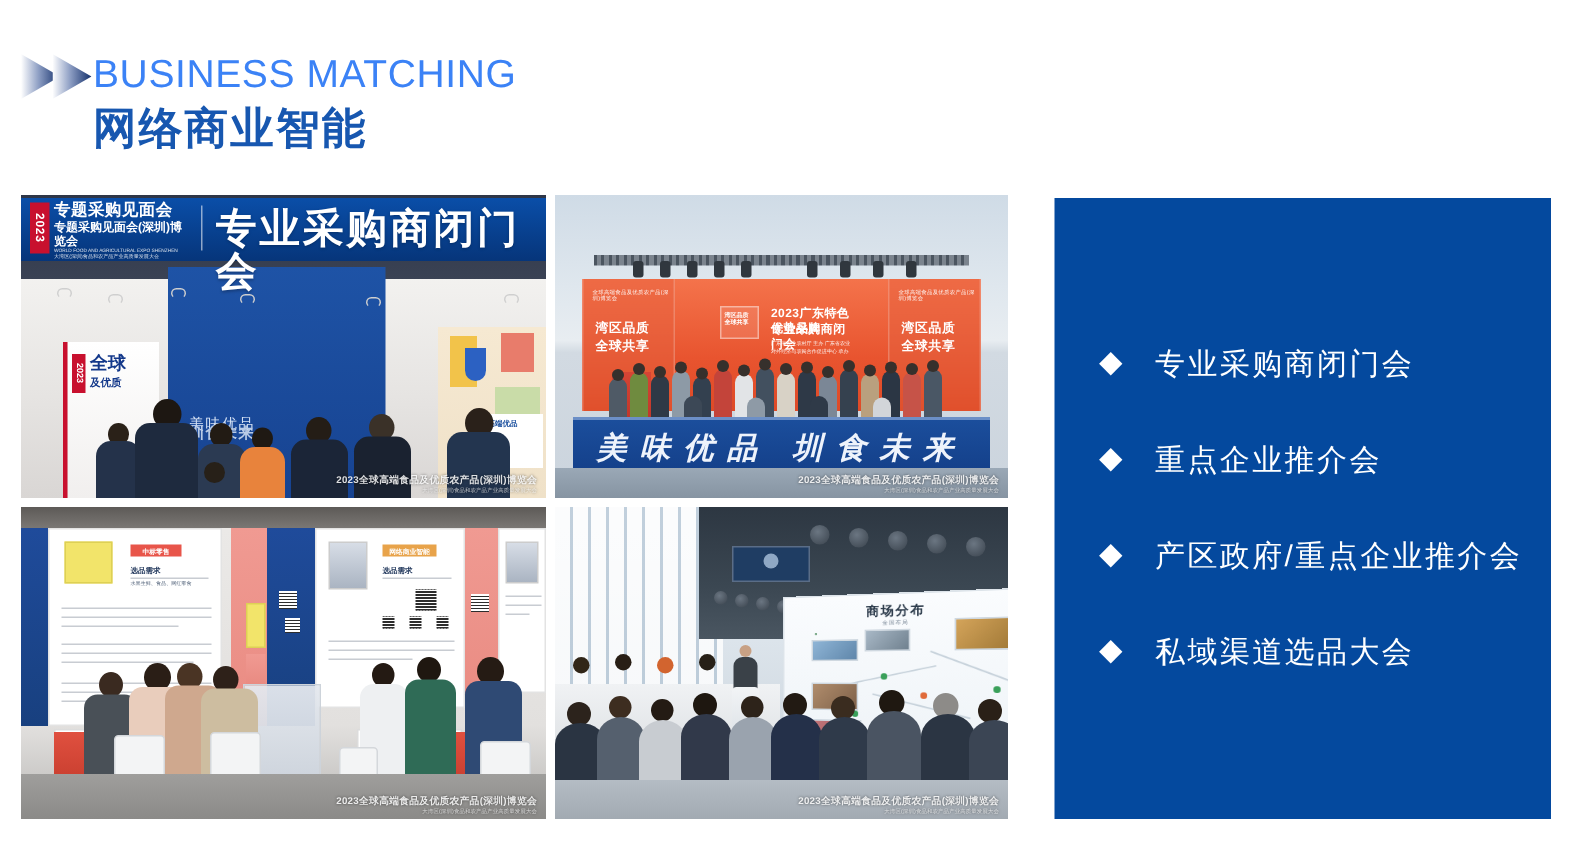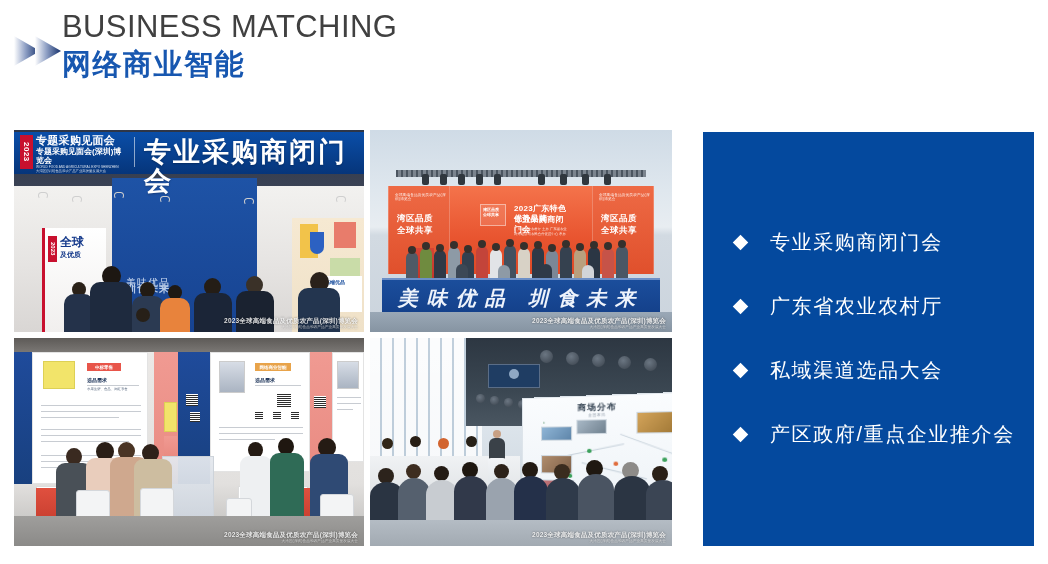--- a/index.html
+++ b/index.html
@@ -44,27 +44,28 @@
   .chev svg { display: block; width: 26px; height: 30px; }
   .chev-1 { left: 0; }
   .chev-2 { left: 21px; }
 
   .header-text {
     position: absolute;
     left: 62px;
     top: 10px;
   }
   .title-en {
-    font-size: 31px;
+    font-size: 26px;
     line-height: 34px;
     letter-spacing: 0.4px;
-    color: #404040;
+    color: #3b82f6;
     font-weight: 400;
     white-space: nowrap;
     font-family: "Liberation Sans", "DejaVu Sans", sans-serif;
+    margin-top: 22px;
   }
   .title-cn {
     margin-top: 3px;
     font-size: 29px;
     line-height: 34px;
     letter-spacing: 1.5px;
     color: #1757B0;
     font-weight: 700;
     white-space: nowrap;
     font-family: "Liberation Sans", "DejaVu Sans", sans-serif;
@@ -769,29 +770,29 @@
   <div class="info-panel">
     <div class="info-list">
 
       <div class="info-item">
         <span class="info-bullet"></span>
         <span class="info-label">专业采购商闭门会</span>
       </div>
 
       <div class="info-item">
         <span class="info-bullet"></span>
-        <span class="info-label">广东省农业农村厅</span>
+        <span class="info-label">重点企业推介会</span>
+      </div>
+
+      <div class="info-item">
+        <span class="info-bullet"></span>
+        <span class="info-label">产区政府/重点企业推介会</span>
       </div>
 
       <div class="info-item">
         <span class="info-bullet"></span>
         <span class="info-label">私域渠道选品大会</span>
       </div>
 
-      <div class="info-item">
-        <span class="info-bullet"></span>
-        <span class="info-label">产区政府/重点企业推介会</span>
-      </div>
-
     </div>
   </div>
 
 </div>
 
 </body></html>

